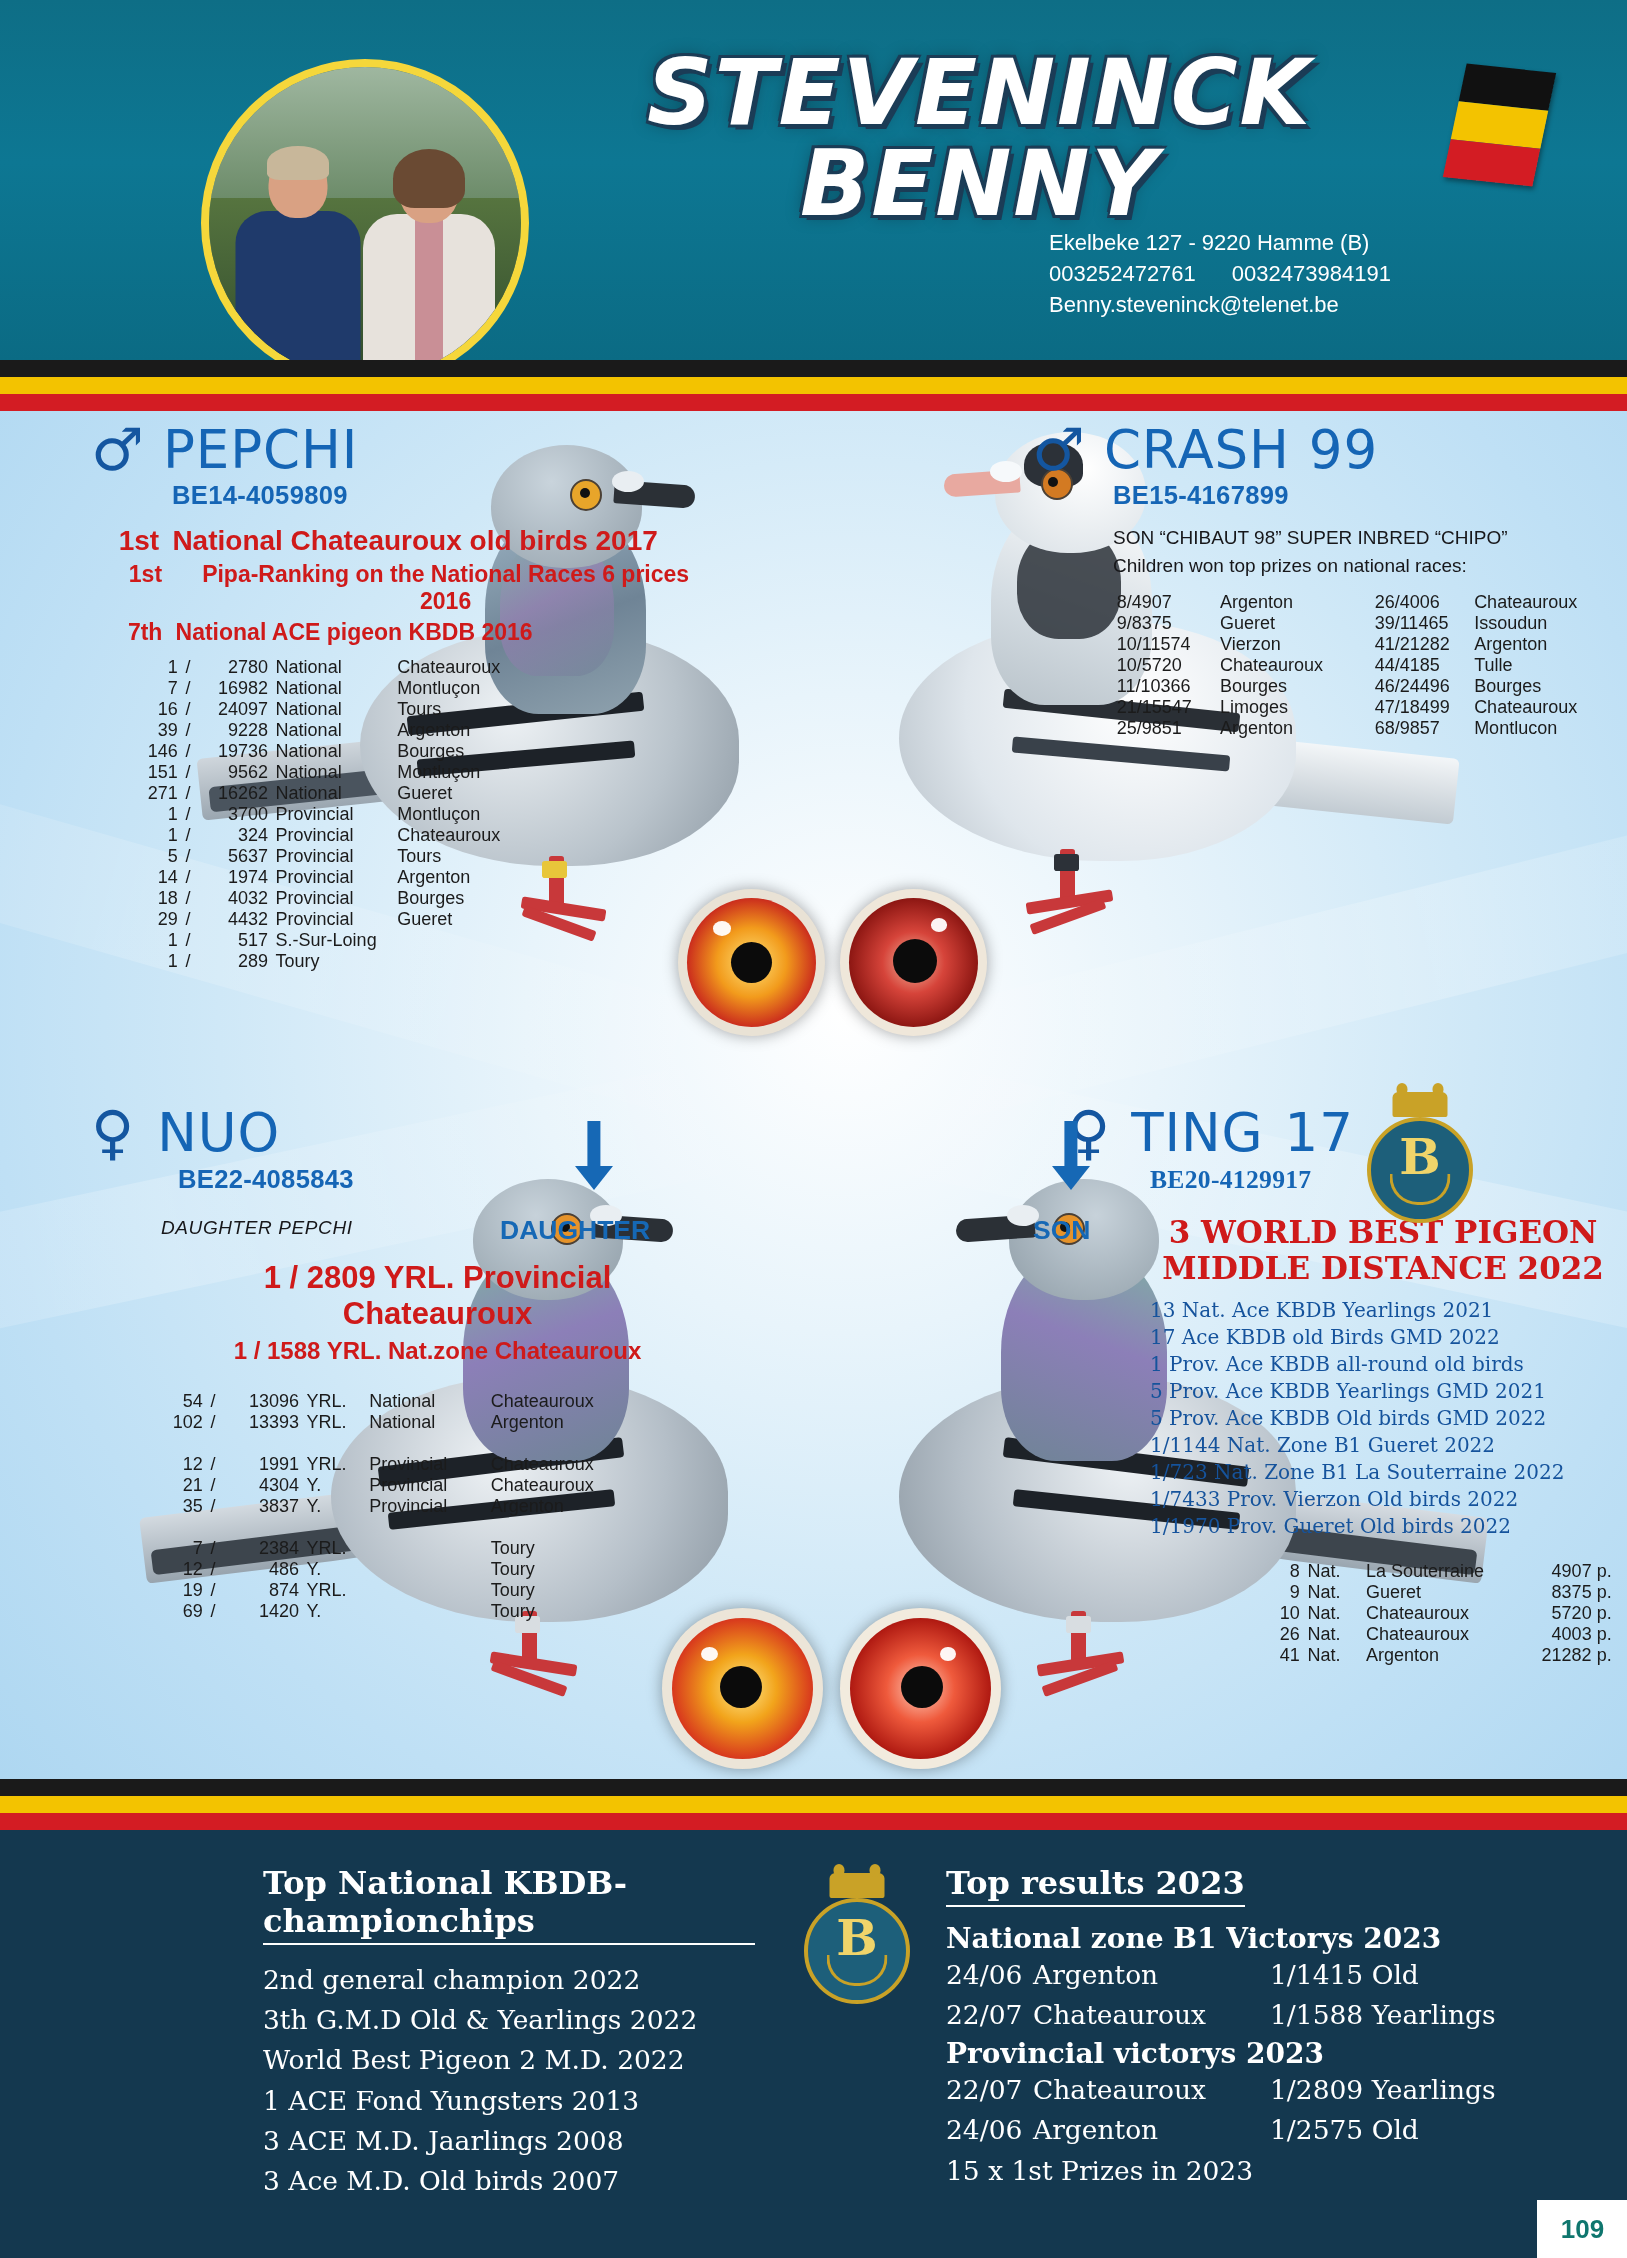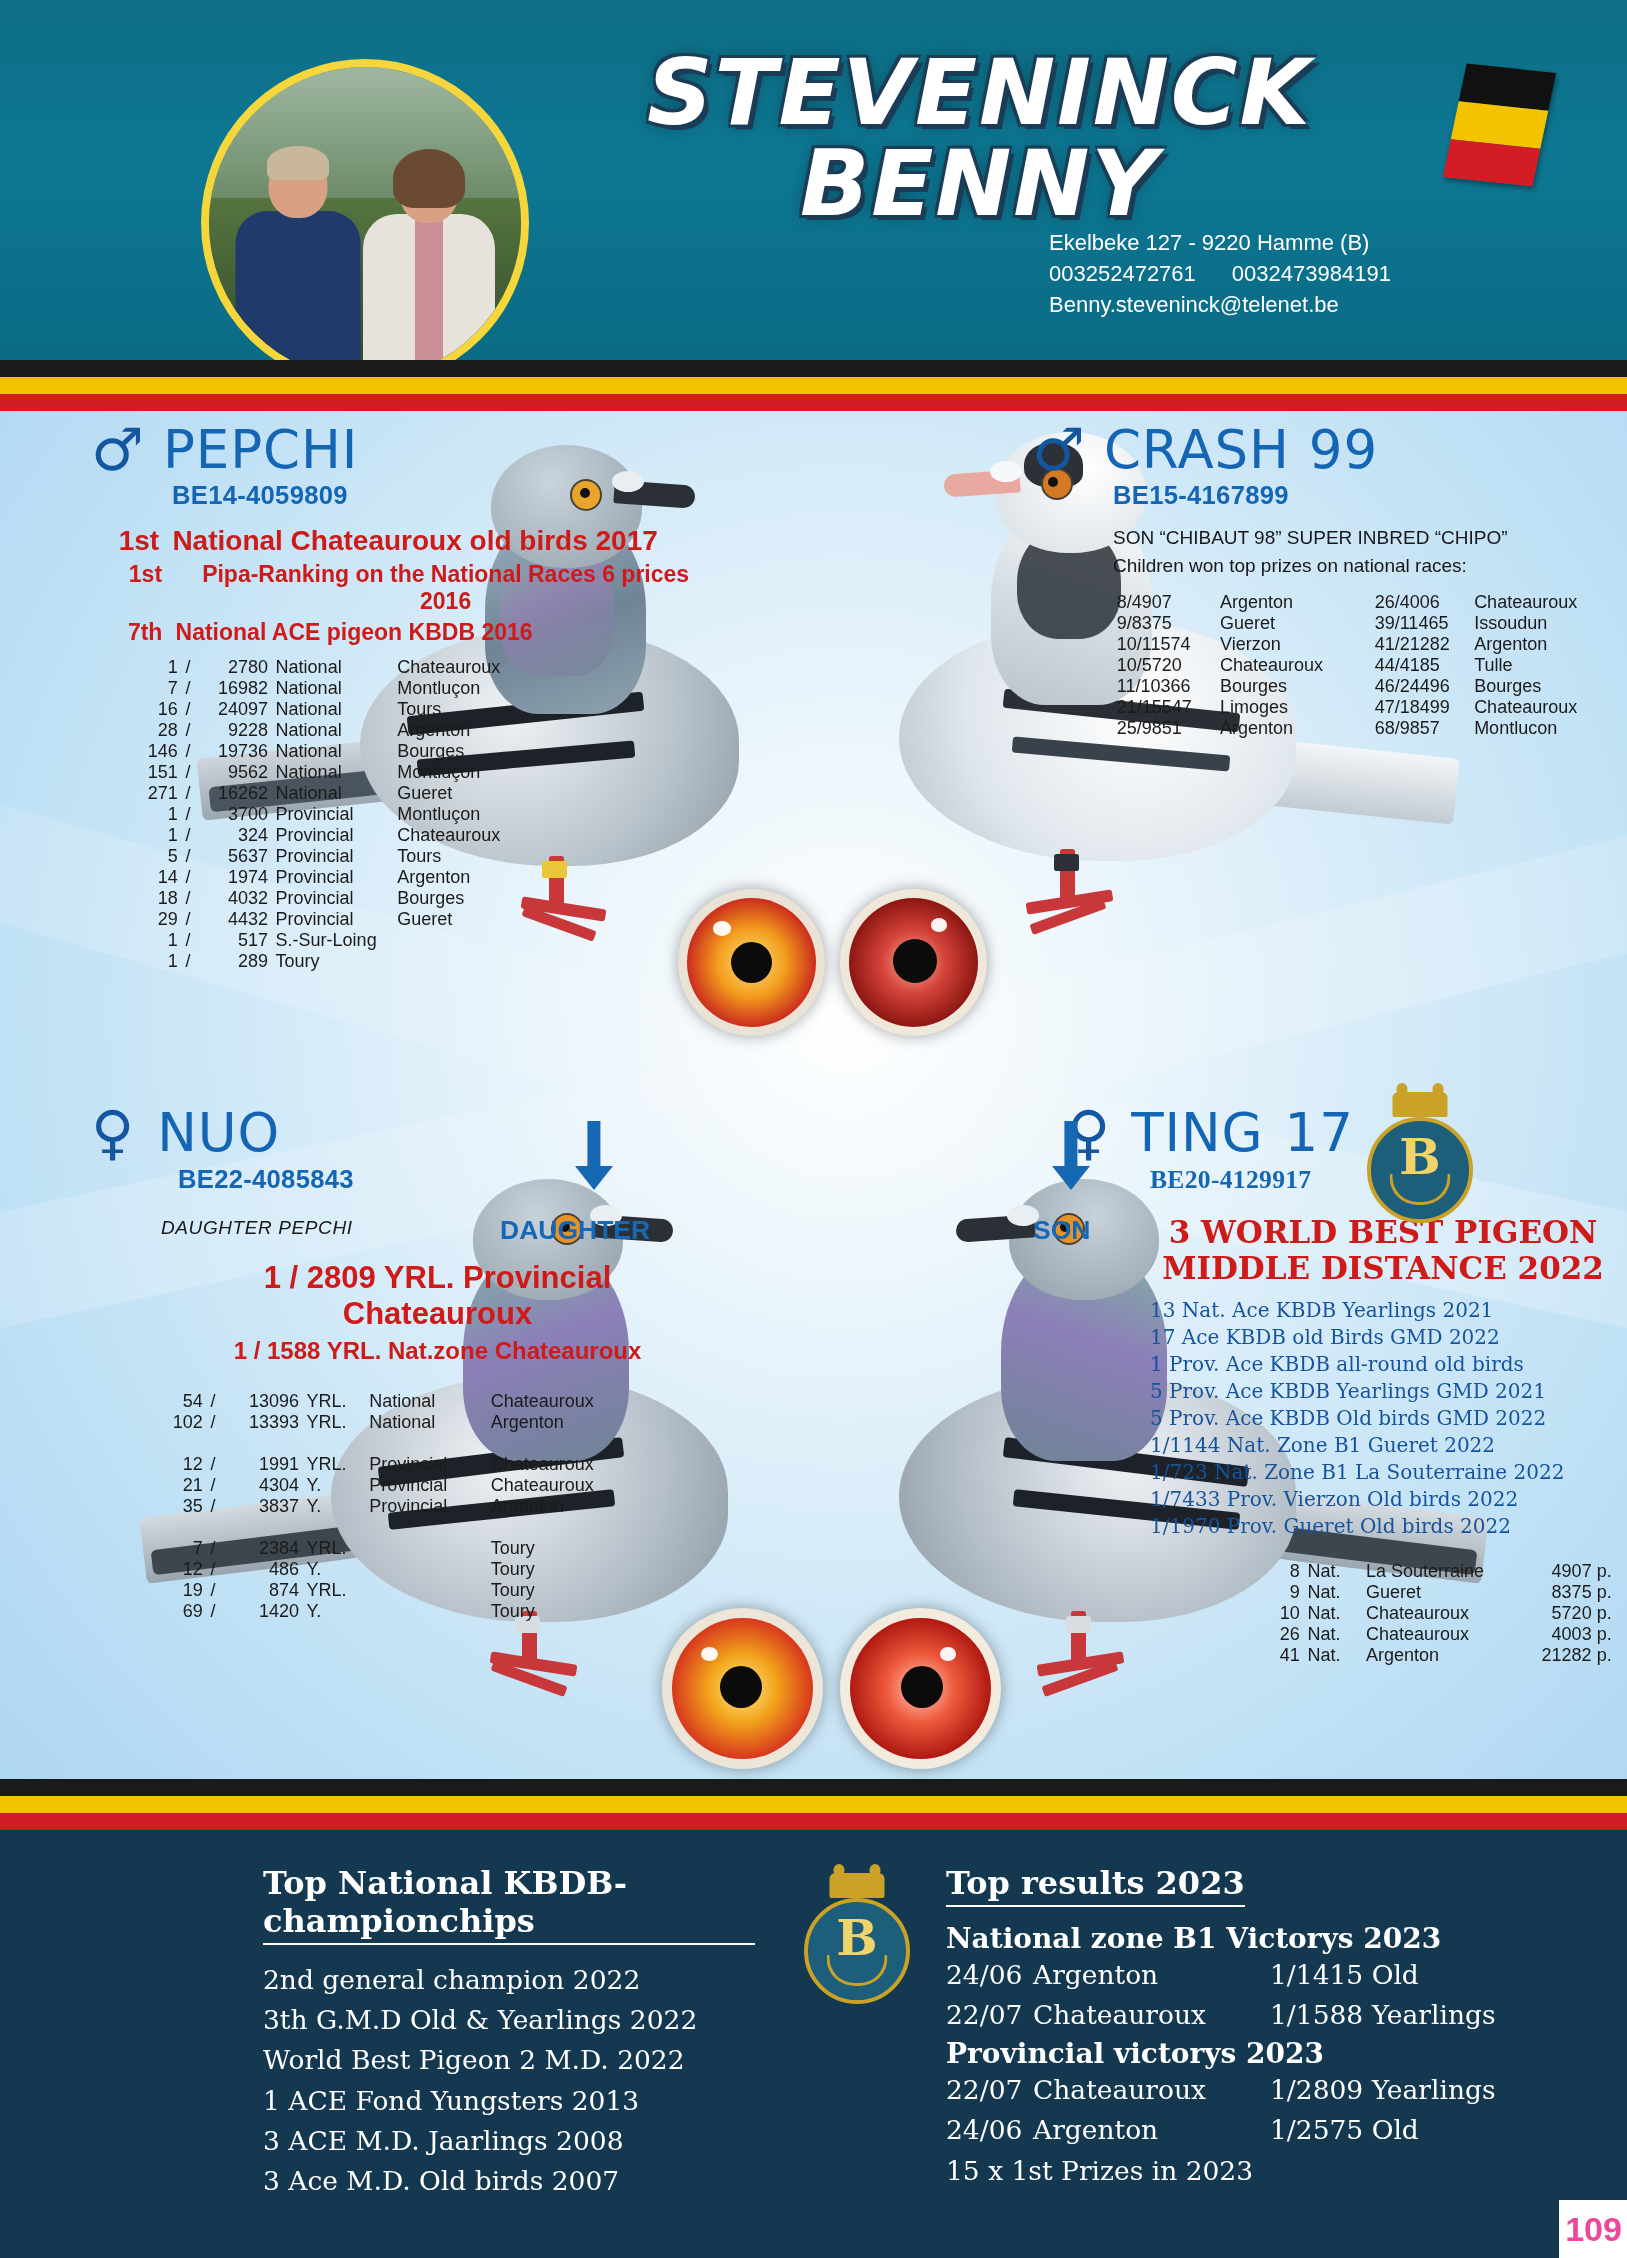--- a/index.html
+++ b/index.html
@@ -127,22 +127,22 @@
     font-size:32px;font-weight:bold;color:#ffffff;
     border-bottom:2.8px solid #ffffff;display:inline-block;padding-bottom:2.8px;margin-bottom:15px;
     font-family:"DejaVu Serif", serif;
   }
   .foot-li{font-size:26.5px;line-height:1.52;font-family:"DejaVu Serif", serif;}
   .foot-sub{font-size:28px;font-weight:bold;font-family:"DejaVu Serif", serif;}
   .res-row{display:flex;font-size:26.5px;line-height:1.52;font-family:"DejaVu Serif", serif;}
   .res-row .d{width:87px;}
   .res-row .p{width:237px;}
   .pagenum{
-    position:absolute;right:0;bottom:0;width:69px;height:59px;background:#ffffff;
-    color:#ec4899;font-size:34px;font-weight:bold;display:flex;align-items:center;justify-content:center;
+    position:absolute;right:0;bottom:0;width:91px;height:59px;background:#ffffff;
+    color:#0f766e;font-size:26px;font-weight:bold;display:flex;align-items:center;justify-content:center;
   }
 
   
   .kbdb{position:absolute;width:114px;height:114px;}
   .kbdb .crown{position:absolute;left:50%;transform:translateX(-50%);top:-7.6px;width:55px;height:24.6px;background:#c9a227;border-radius:5.7px 5.7px 1.9px 1.9px;}
   .kbdb .crown:before{content:"";position:absolute;left:3.8px;top:-9.5px;width:11.4px;height:13.2px;background:#c9a227;border-radius:50%;}
   .kbdb .crown:after{content:"";position:absolute;right:3.8px;top:-9.5px;width:11.4px;height:13.2px;background:#c9a227;border-radius:50%;}
   .kbdb .circle{position:absolute;left:3.8px;top:17px;width:98px;height:98px;border-radius:50%;border:4.7px solid #c9a227;background:#1d5f7a;}
   .kbdb .b{position:absolute;left:0;top:0;width:100%;height:100%;display:flex;align-items:center;justify-content:center;color:#f0d46a;font-size:49px;font-weight:bold;font-family:"DejaVu Serif", serif;}
   .kbdb .anchor{position:absolute;left:50%;transform:translateX(-50%);bottom:9.5px;width:55px;height:28px;border:3.8px solid #c9a227;border-top:none;border-radius:0 0 28px 28px;}
@@ -363,21 +363,21 @@
               <td>Montluçon</td>
             </tr>
         <tr>
               <td class="r">16</td>
               <td>/</td>
               <td class="r">24097</td>
               <td>National</td>
               <td>Tours</td>
             </tr>
         <tr>
-              <td class="r">28</td>
+              <td class="r">39</td>
               <td>/</td>
               <td class="r">9228</td>
               <td>National</td>
               <td>Argenton</td>
             </tr>
         <tr>
               <td class="r">146</td>
               <td>/</td>
               <td class="r">19736</td>
               <td>National</td>

